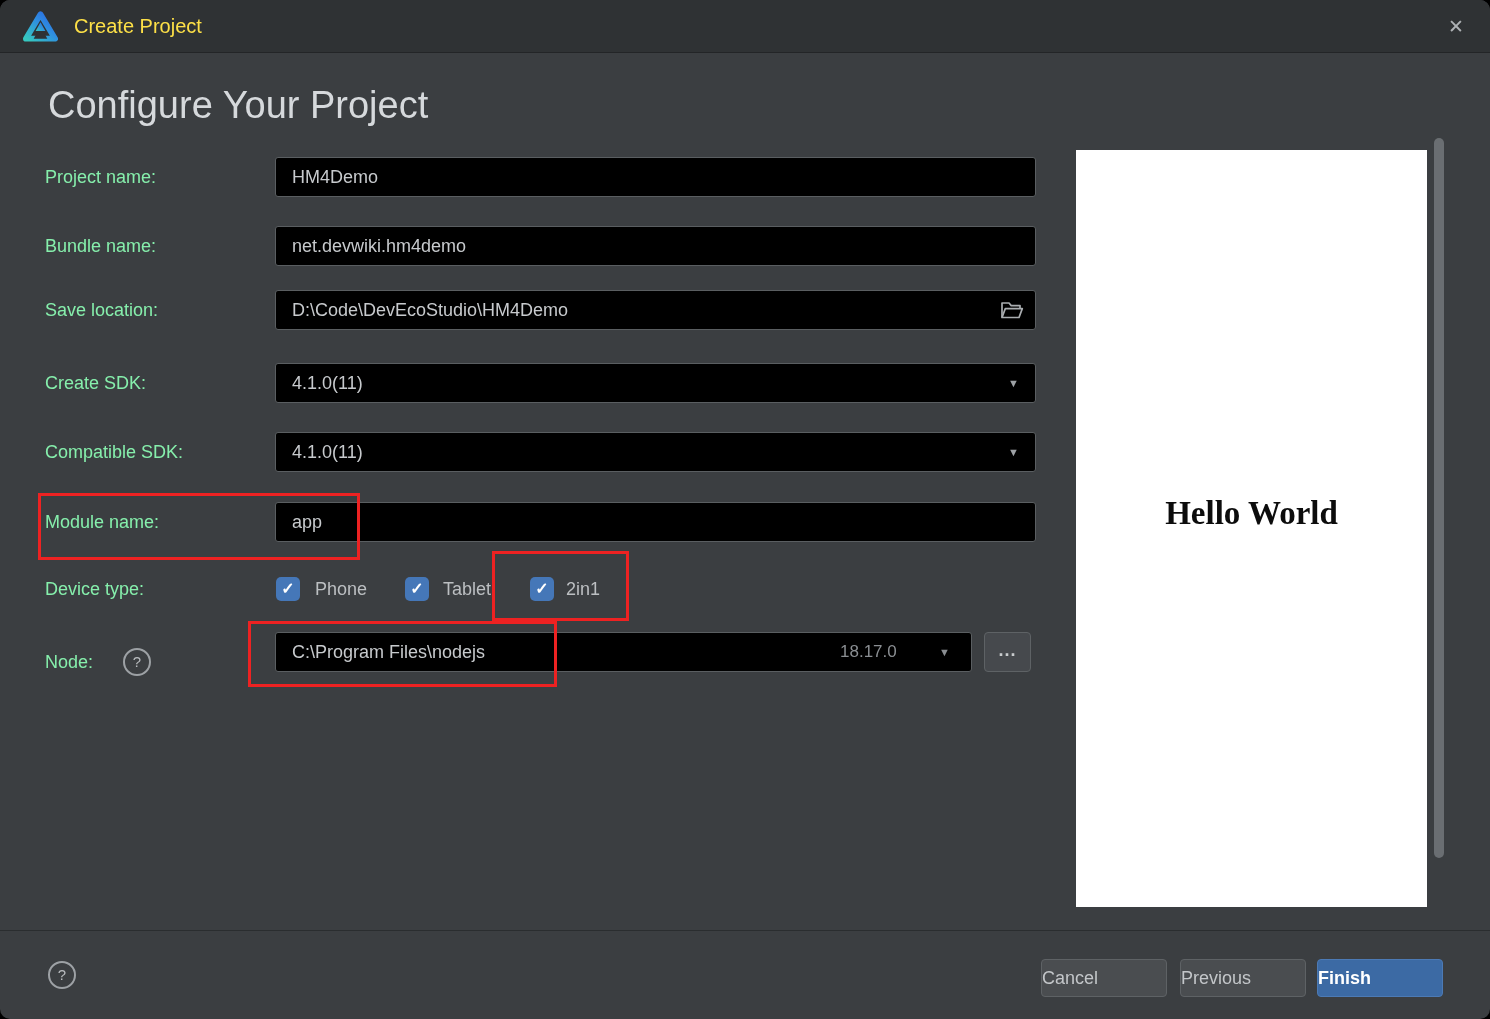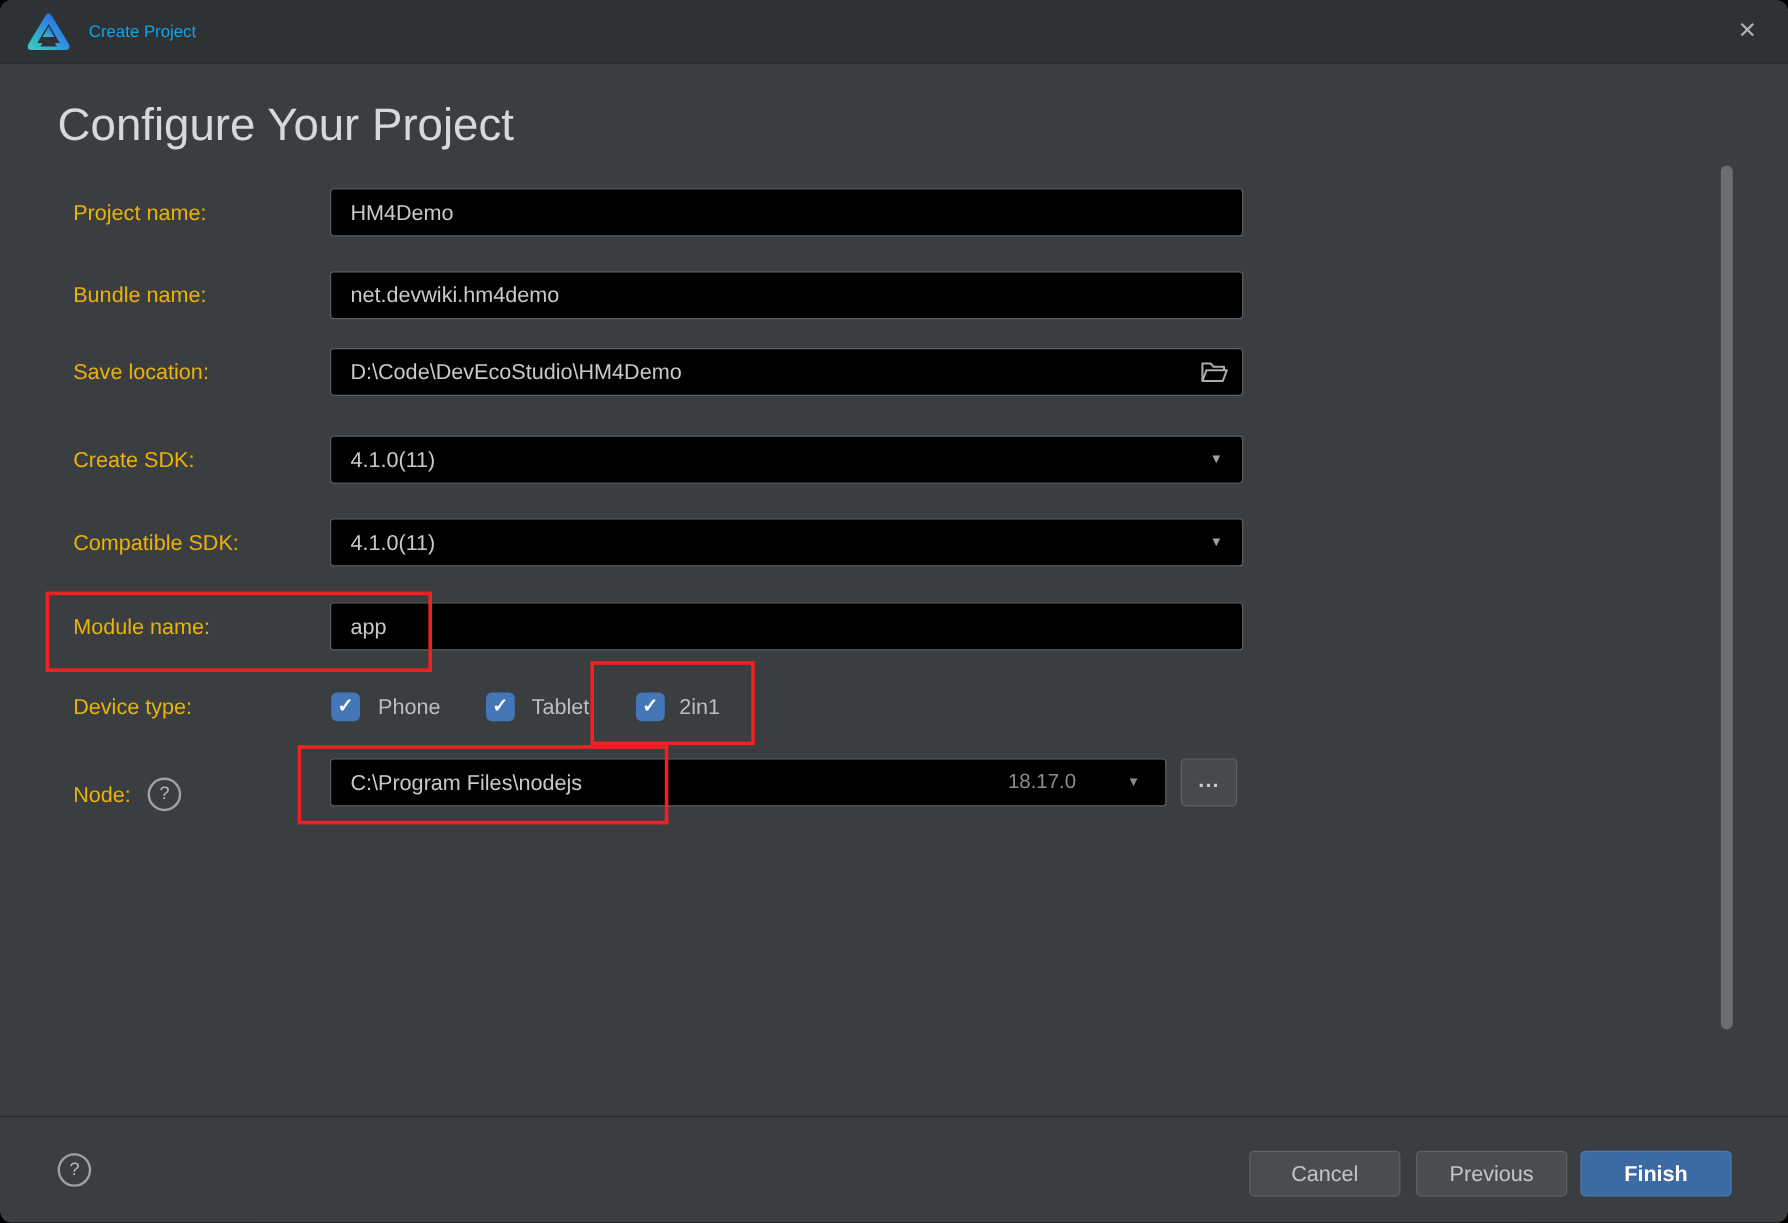--- a/index.html
+++ b/index.html
@@ -2,27 +2,27 @@
 <html><head>
 <meta charset="utf-8">
 <style>
   html,body{margin:0;padding:0;background:#000;overflow:hidden;}
   body{width:1490px;height:1019px;position:relative;font-family:"Liberation Sans",sans-serif;}
   .dialog{position:absolute;left:0;top:0;width:1490px;height:1019px;background:#3b3e41;border-radius:10px;overflow:hidden;}
 
   
   .titlebar{position:absolute;left:0;top:0;right:0;height:53px;background:#2f3234;border-bottom:1px solid #232527;box-sizing:border-box;}
   .logo{position:absolute;left:23px;top:10px;width:35px;height:33px;}
-  .win-title{position:absolute;left:74px;top:0;height:52px;line-height:52px;font-size:14px;color:#0ea5e9;}
+  .win-title{position:absolute;left:74px;top:0;height:52px;line-height:52px;font-size:20px;color:#fde047;}
   .close-btn{position:absolute;right:20px;top:13px;width:28px;height:28px;color:#aeb2b5;font-size:19px;line-height:28px;text-align:center;cursor:pointer;}
 
   .heading{position:absolute;left:48px;top:84px;font-size:38px;color:#d6d9dc;}
 
   
-  .row-label{position:absolute;left:61px;height:40px;line-height:40px;font-size:18px;color:#eab308;}
+  .row-label{position:absolute;left:45px;height:40px;line-height:40px;font-size:18px;color:#86efac;}
   .field{position:absolute;left:275px;width:761px;height:40px;box-sizing:border-box;background:#000000;border:1px solid #5a5e61;border-radius:3px;color:#c7cacd;font-size:18px;padding:0 16px;font-family:"Liberation Sans",sans-serif;}
   input.field{outline:none;}
   .combo{display:flex;align-items:center;justify-content:space-between;cursor:pointer;}
   .combo .arrow{font-size:11px;color:#9ea2a6;}
   .folder-btn{position:absolute;left:1000px;top:300px;width:24px;height:20px;cursor:pointer;}
 
   .y1{top:157px}.y2{top:226px}.y3{top:290px}.y4{top:363px}.y5{top:432px}.y6{top:502px}
 
   
   .dev-label{top:577px;height:24px;line-height:24px;}
@@ -46,21 +46,21 @@
   .hl-node{left:248px;top:621px;width:303px;height:60px;}
 
   
   .preview{position:absolute;left:1076px;top:150px;width:351px;height:757px;background:#ffffff;}
   .preview-text{position:absolute;left:0;top:345px;width:100%;text-align:center;font-family:"Liberation Serif",serif;font-weight:bold;font-size:33px;color:#0c0c0c;}
   .scroll-thumb{position:absolute;left:1434px;top:138px;width:10px;height:720px;background:#6a6e72;border-radius:5px;cursor:pointer;}
 
   
   .footer-divider{position:absolute;left:0;top:930px;width:100%;height:1px;background:#2a2d2f;}
   .footer-help{left:48px;top:961px;}
-  .btn{position:absolute;top:959px;width:126px;height:38px;box-sizing:border-box;border-radius:4px;font-size:18px;text-align:center;line-height:36px;cursor:pointer;}
+  .btn{position:absolute;top:959px;width:126px;height:38px;box-sizing:border-box;border-radius:4px;font-size:18px;text-align:left;line-height:36px;cursor:pointer;}
   .btn-secondary{background:#4a4d50;border:1px solid #5e6265;color:#c3c6c9;}
   .btn-primary{background:#3c6aa4;border:1px solid #4c7ab5;color:#ffffff;font-weight:bold;}
   .btn-cancel{left:1041px}.btn-previous{left:1180px}.btn-finish{left:1317px}
 
   .watermark{position:absolute;left:1297px;top:987px;font-size:20px;color:#d3d5d7;opacity:.9;z-index:9;text-shadow:0 1px 2px rgba(0,0,0,.45);margin-top:42px;}
 </style>
 </head>
 <body>
 
 <div class="dialog">
@@ -126,20 +126,23 @@
   <div class="node-version">
     <span>18.17.0</span>
     <span class="arrow">▼</span>
   </div>
   <div class="browse-btn">...</div>
 
   <div class="hl hl-module"></div>
   <div class="hl hl-2in1"></div>
   <div class="hl hl-node"></div>
 
+  <div class="preview">
+    <div class="preview-text">Hello World</div>
+  </div>
   <div class="scroll-thumb"></div>
 
   <div class="footer-divider"></div>
   <div class="help-circle footer-help">?</div>
   <div class="btn btn-secondary btn-cancel">Cancel</div>
   <div class="btn btn-secondary btn-previous">Previous</div>
   <div class="btn btn-primary btn-finish">Finish</div>
 
   <div class="watermark">CSDN @码牛程序猿</div>
 </div>

